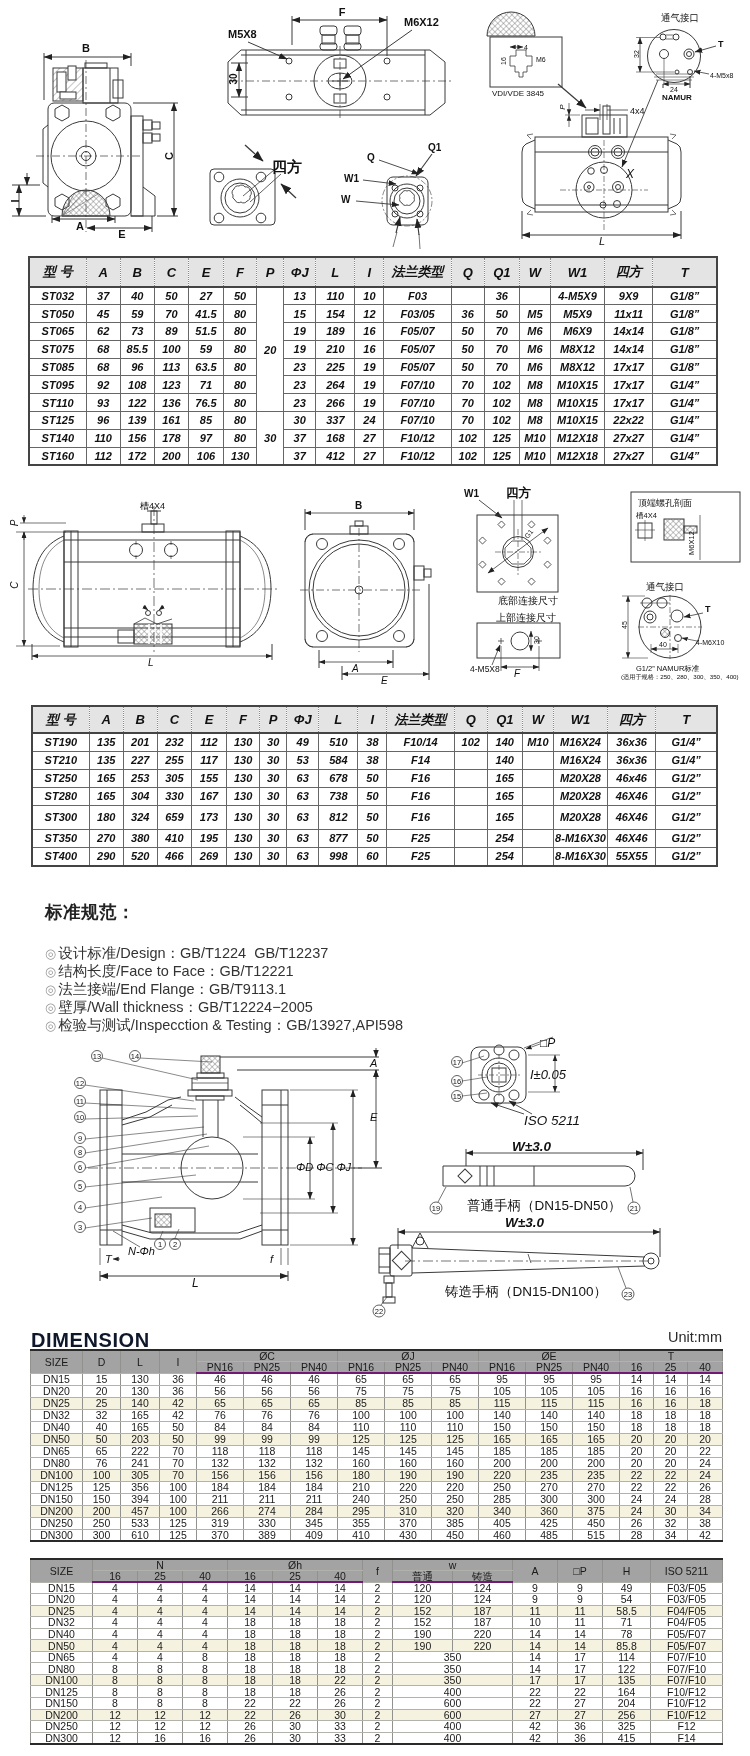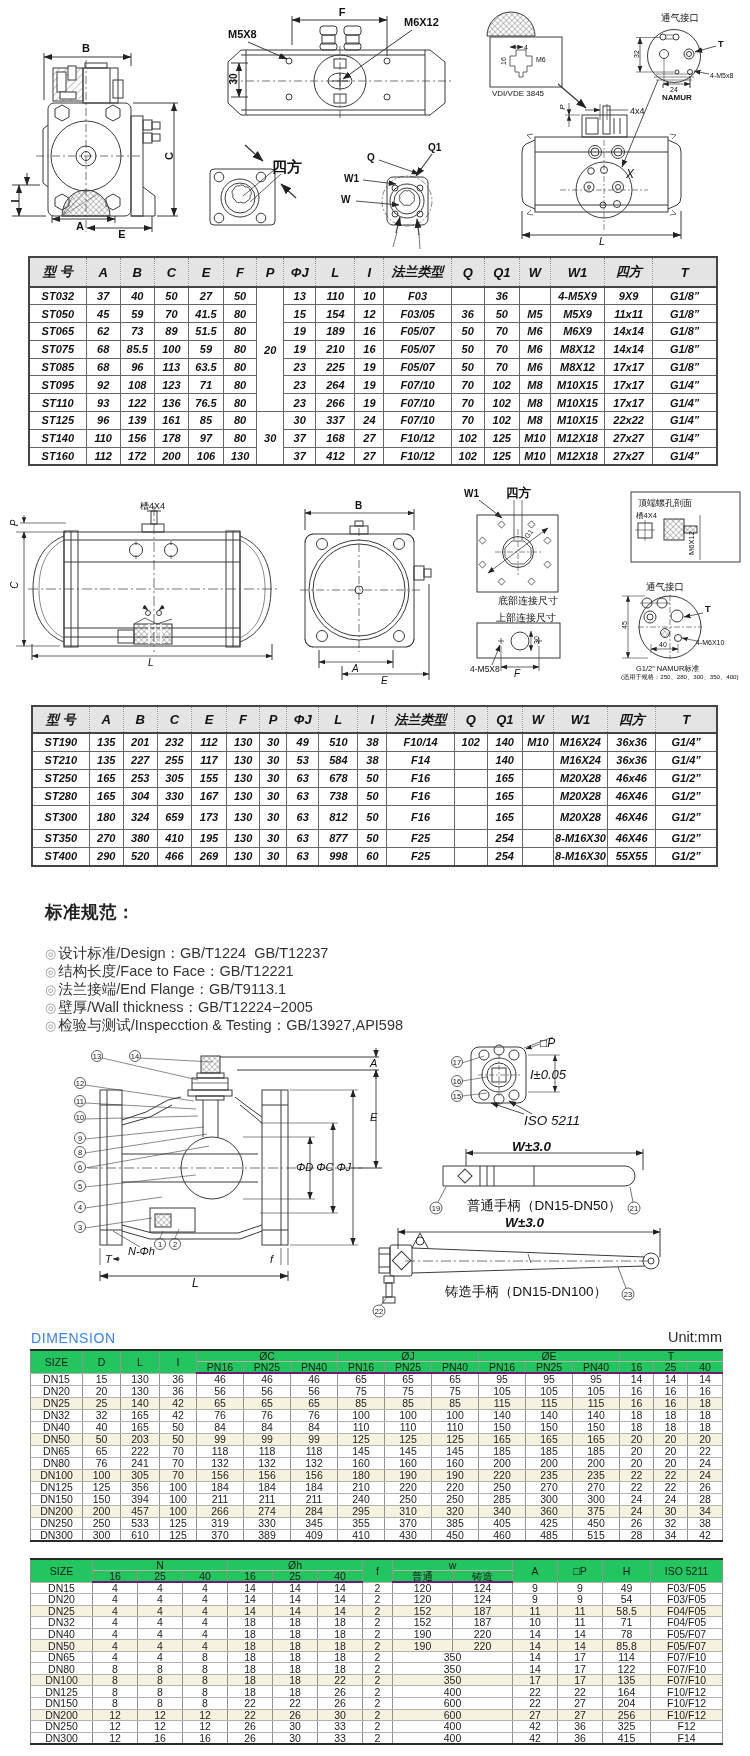--- a/index.html
+++ b/index.html
@@ -9,21 +9,21 @@
 
 table.st { border-collapse:collapse; table-layout:fixed; font-style:italic; font-weight:bold; color:#111;border-radius:22px; }
 table.st td, table.st th { border:1px solid #666; text-align:center; vertical-align:middle; padding:0; overflow:hidden; white-space:nowrap; }
 table.st { border:2px solid #444; }
 table.st th { background:#e4e4e4; border-bottom:2px solid #444; border-left:1px dotted #888; border-right:1px dotted #888; font-size:13px; }
 table.st td { font-size:11px; }
 
 table.dn { border-collapse:collapse; table-layout:fixed; color:#1a1a1a; }
 table.dn td, table.dn th { border-left:1px solid #91918d; border-right:1px solid #91918d; border-top:1px solid #b2b2ac; border-bottom:1px solid #b2b2ac; text-align:center; vertical-align:middle; padding:0; overflow:hidden; white-space:nowrap; font-weight:normal; line-height:10px; font-size:10.5px; }
 table.dn tr:first-child th { border-top:2.5px solid #2a2a2a; }
-table.dn th { background:#22c55e; }
+table.dn th { background:#a3a3a3; }
 table.dn tr.c td { background:#f5f2df; }
 table.dn tr.hb th { border-bottom:2px solid #701a75; }
 table.dn tr:last-child td { border-bottom:2.5px solid #2a2a2a; }
 .spec { font-size:14.5px; color:#333; }
 .spec .tt { font-size:17.5px; font-weight:bold; letter-spacing:0.5px; color:#222; }
 .spec .li { height:18px; line-height:18px; white-space:nowrap; }
 .spec .b { color:#9a9a9a; font-size:13px; margin-right:2px; }
 </style>
 </head>
 <body>
@@ -1059,21 +1059,21 @@
   <line x1="381" y1="270" x2="387" y2="262" stroke-width="0.7"></line>
   <circle cx="628" cy="259" r="6" stroke-width="0.8"></circle>
         <text x="628" y="262" fill="#111" stroke="none" font-size="7.5" text-anchor="middle">23</text>
   <line x1="626" y1="253" x2="618" y2="232" stroke-width="0.7"></line>
   <text x="445" y="261" fill="#111" stroke="none" font-size="13.5">铸造手柄（DN15-DN100）</text>
 </g>
 </svg>
 </div>
 
 <div class="abs" style="left:31px; top:1329px; width:691px;">
-<span style="font-size:14px; color:#3b82f6; letter-spacing:0.6px;">DIMENSION</span>
+<span style="font-size:20px; color:#0f172a; letter-spacing:0.6px;font-weight:bold;">DIMENSION</span>
 <span style="float:right; font-size:14.5px; color:#2a2a2a;">Unit:mm</span>
 </div>
 
 <div class="abs" style="left:30px; top:1349px;">
 <table class="dn" style="width:692px;">
 <colgroup>
         <col style="width:52px">
         <col style="width:38px">
         <col style="width:39px">
         <col style="width:37px">

